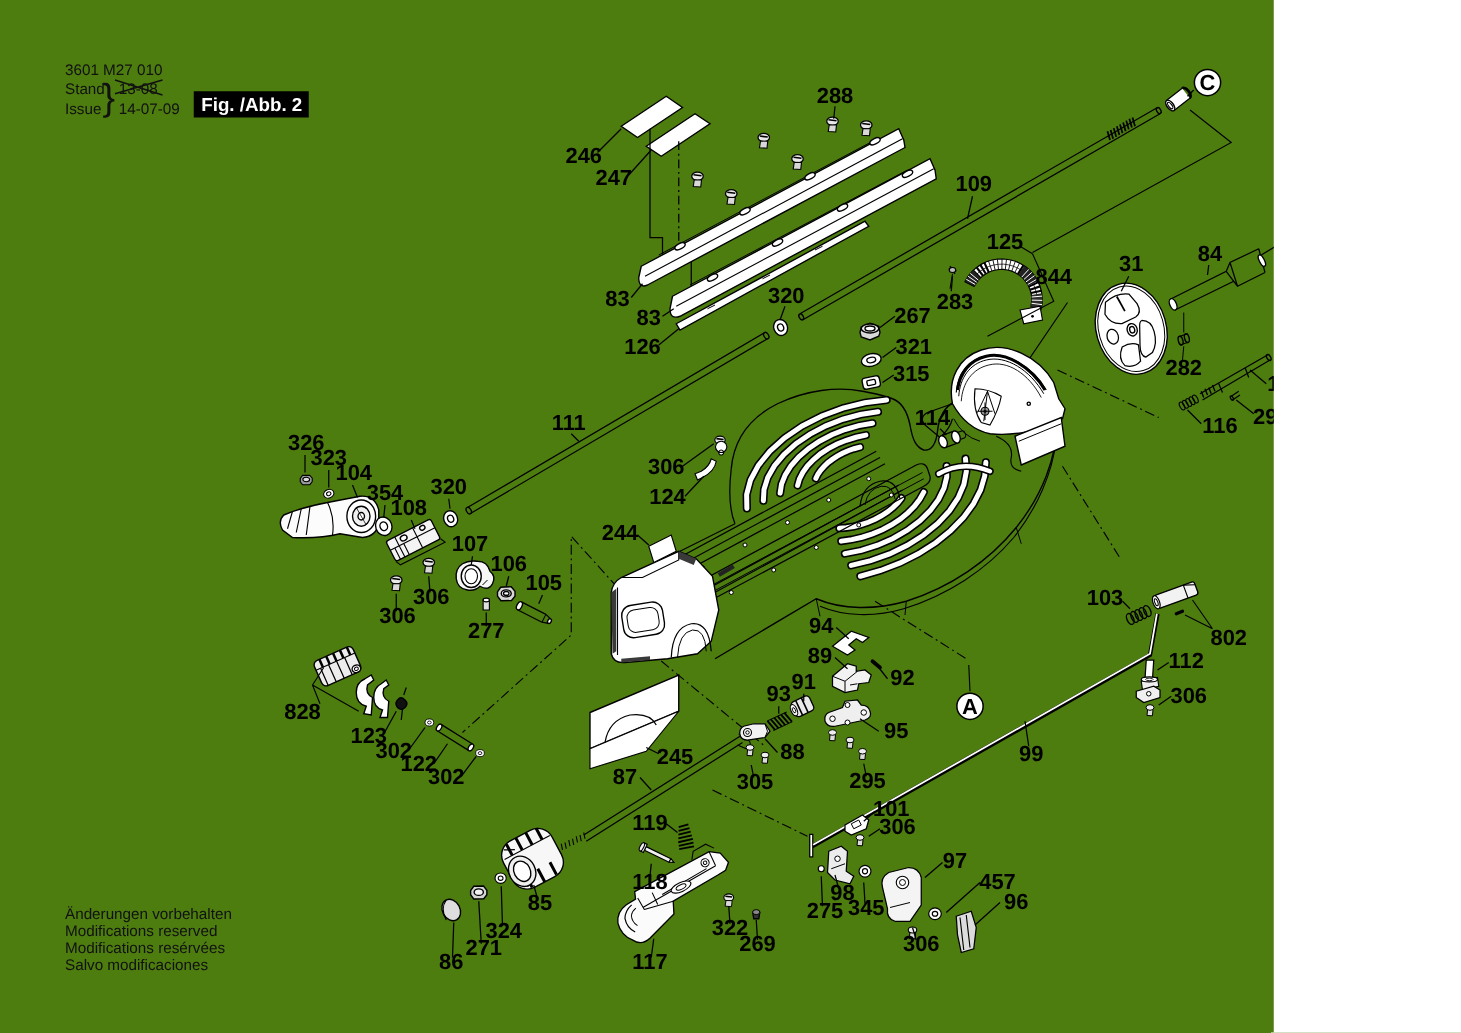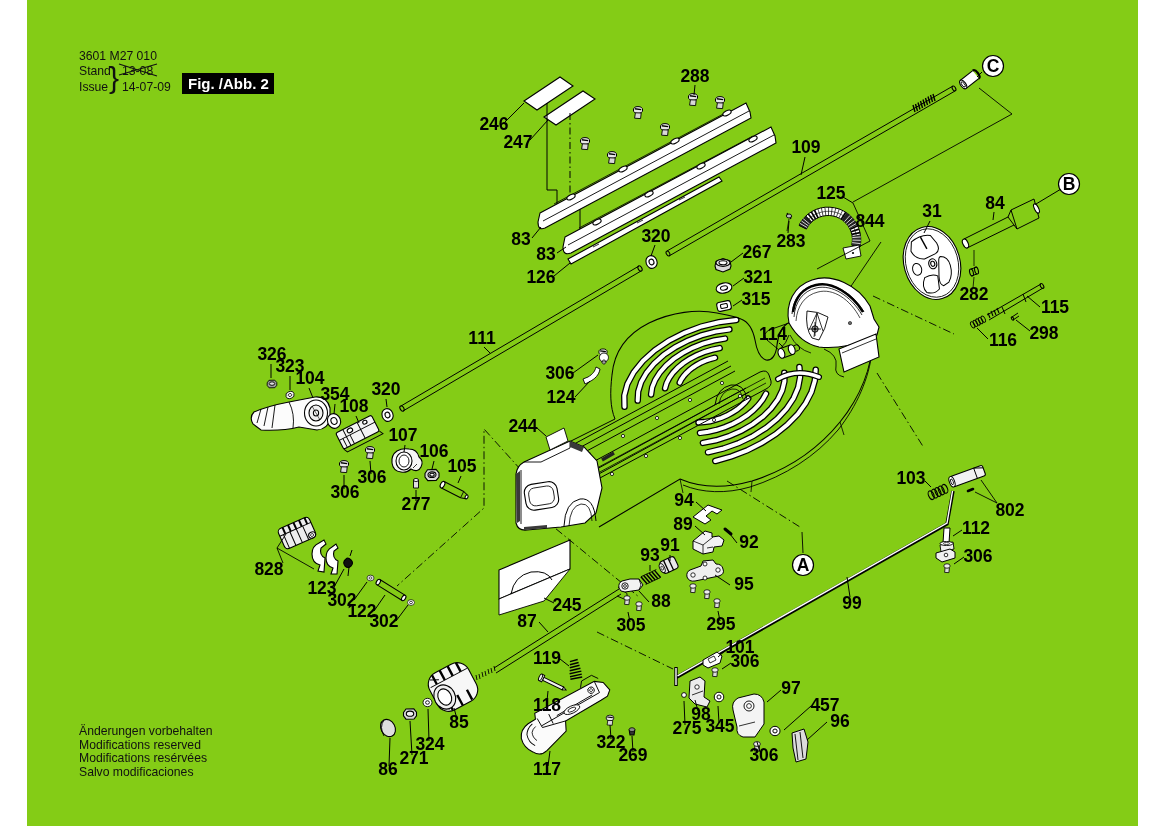--- a/index.html
+++ b/index.html
@@ -1,17 +1,17 @@
 <!DOCTYPE html>
 <html><head>
 <meta charset="utf-8">
 <style>
   html,body{margin:0;padding:0;background:#ffffff;}
-  #page{position:relative;width:1111px;height:826px;background:#84cc16;overflow:hidden;
-        font-family:"Liberation Sans", sans-serif;margin-left:27px;}
+  #page{position:relative;width:1019px;height:826px;background:#4d7c0f;overflow:hidden;
+        font-family:"Liberation Sans", sans-serif;}
   svg{position:absolute;left:0;top:0;}
   text{font-family:"Liberation Sans", sans-serif;}
   .lbl{font-weight:bold;font-size:17.5px;fill:#000;}
   .sm{font-size:12.2px;fill:#111;}
 </style>
 </head>
 <body>
 <div id="page">
 <svg width="1169" height="826" viewBox="0 0 1169 826">
 <defs>

